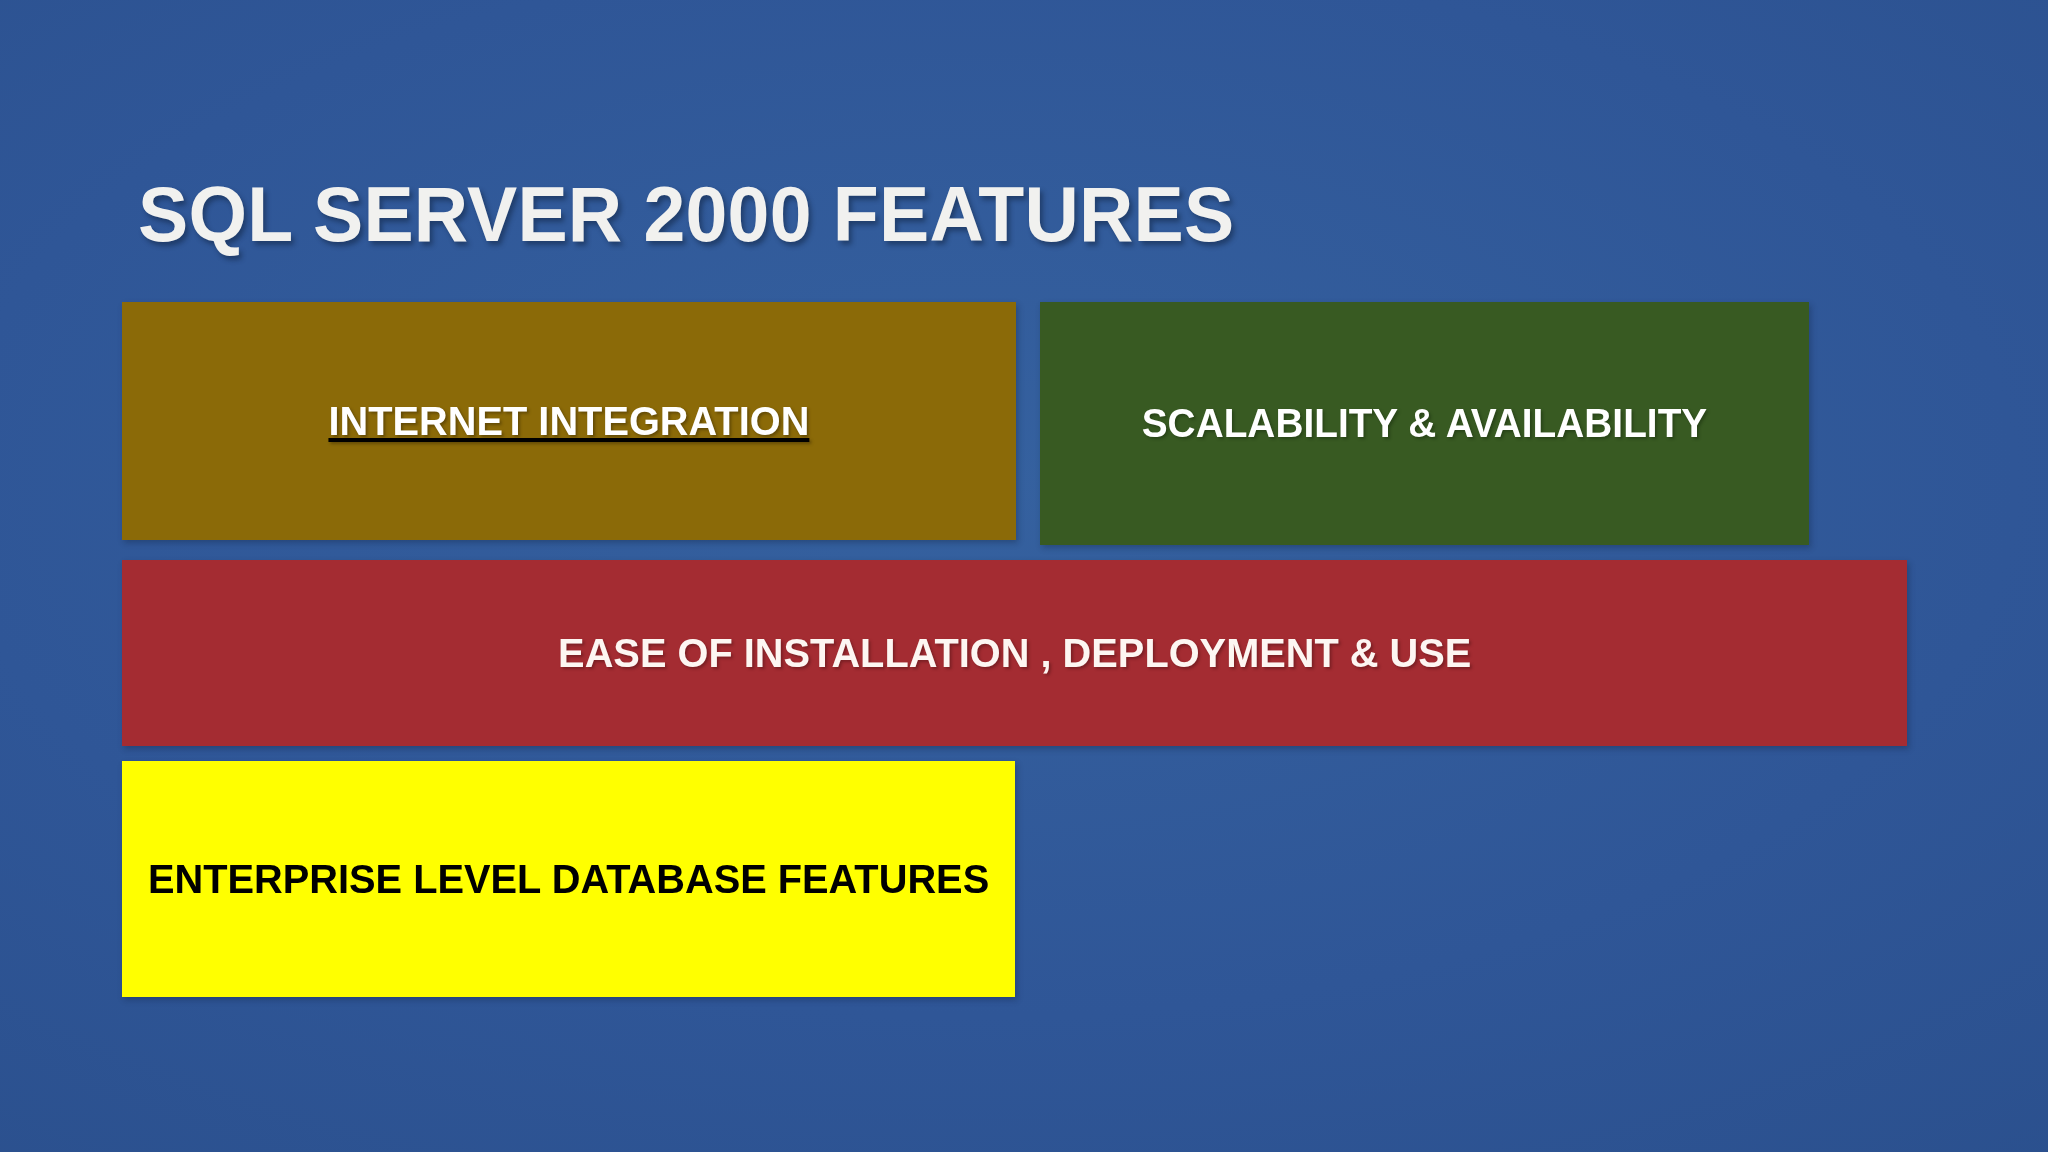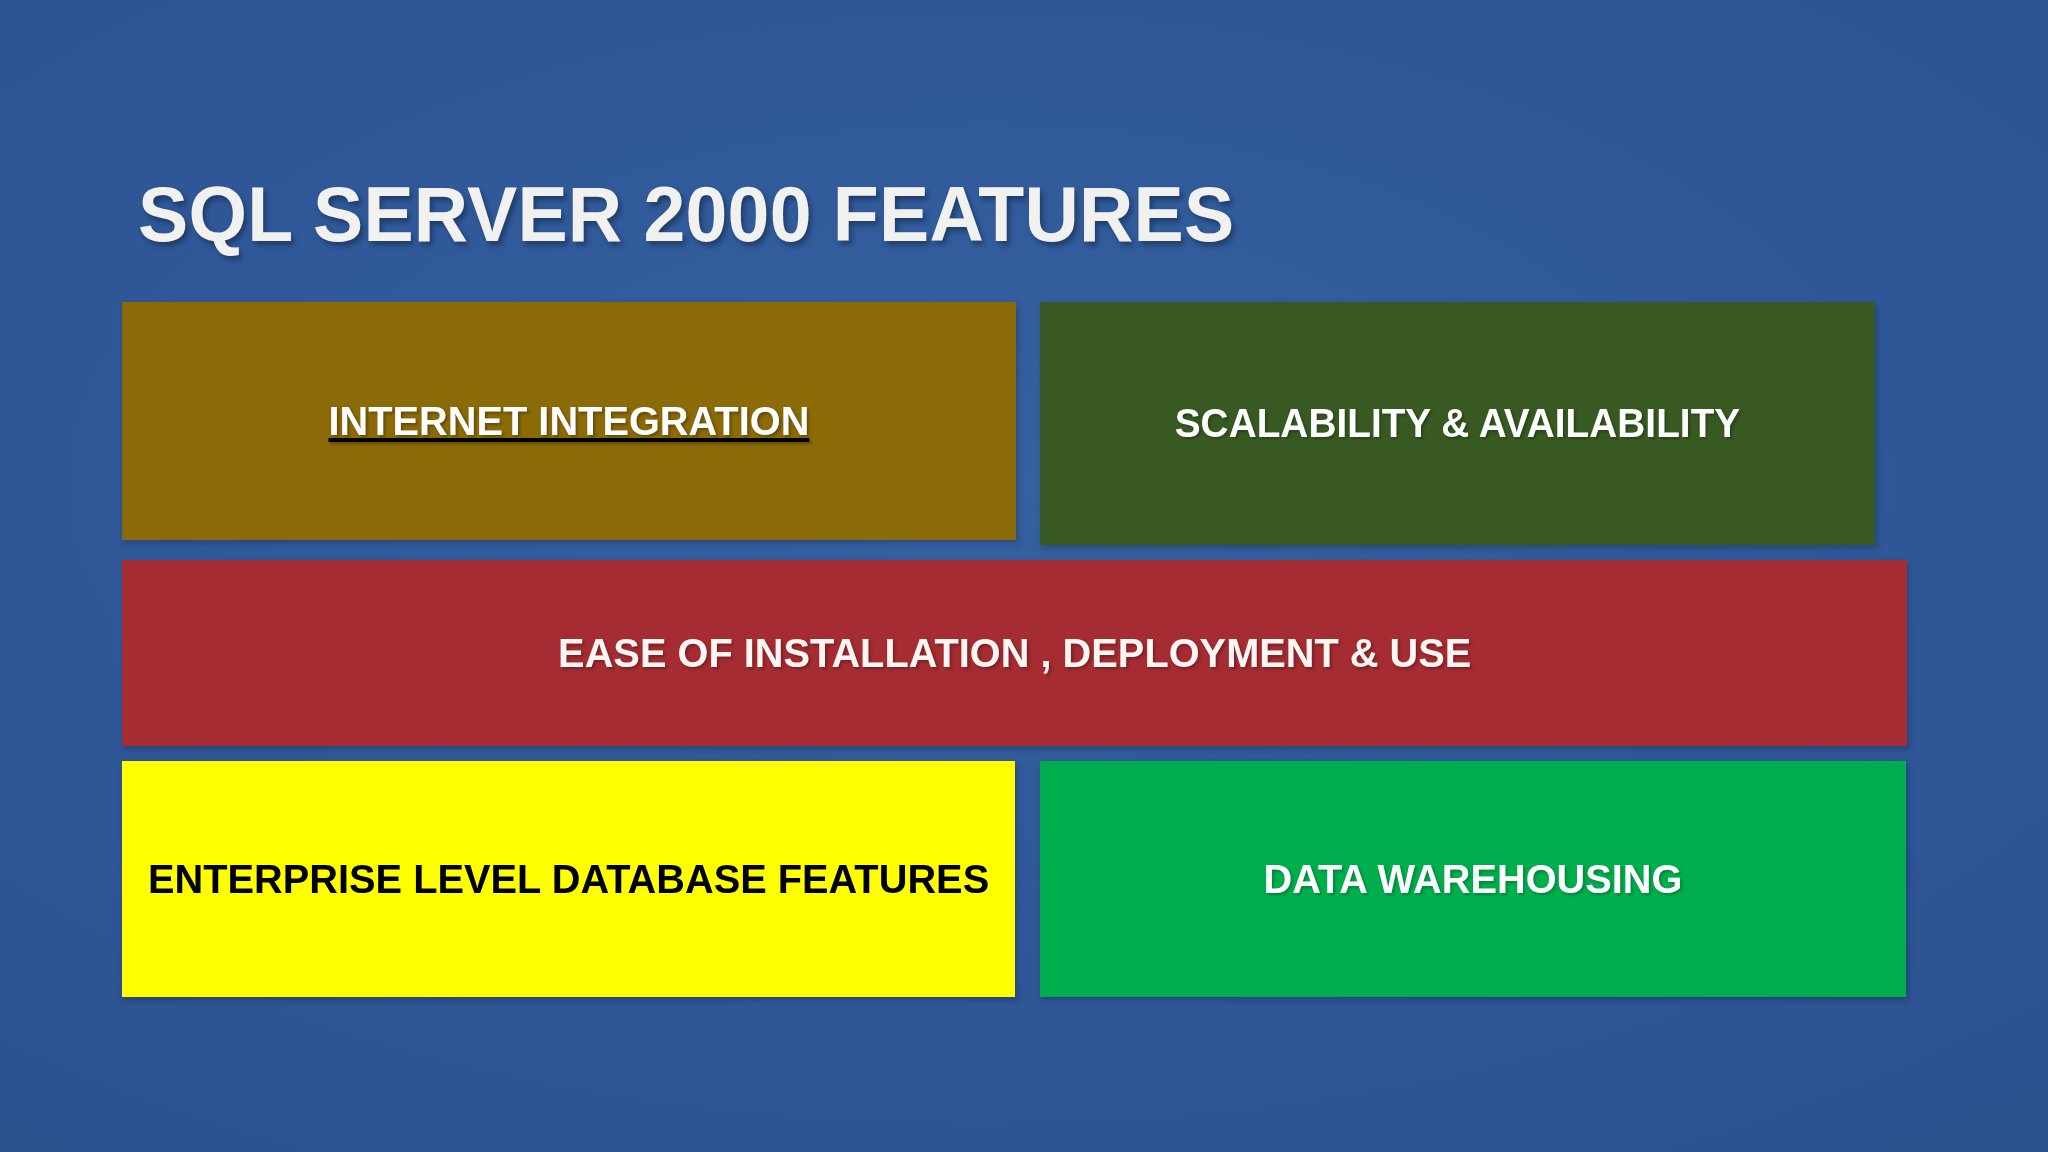--- a/index.html
+++ b/index.html
@@ -71,21 +71,21 @@
   #box-internet-integration .box-label {
     color: #ffffff;
     font-size: 41px;
     text-shadow: 2px 2px 3px rgba(40, 28, 0, 0.40);
   }
 
   
   #box-scalability-availability {
     left: 1040px;
     top: 302px;
-    width: 835px;
+    width: 769px;
     height: 243px;
     background: #385a22;
     box-shadow: 2px 3px 6px rgba(12, 26, 52, 0.30);
   }
   #box-scalability-availability .box-label {
     color: #ffffff;
     font-size: 40px;
     text-shadow: 2px 2px 3px rgba(18, 34, 10, 0.40);
   }
 
@@ -149,17 +149,14 @@
   </div>
 
   <div class="feature-box" id="box-ease-of-installation">
     <span class="box-label">EASE OF INSTALLATION , DEPLOYMENT &amp; USE</span>
   </div>
 
   <div class="feature-box" id="box-enterprise-database">
     <span class="box-label">ENTERPRISE LEVEL DATABASE FEATURES</span>
   </div>
 
-  <div class="feature-box" id="box-data-warehousing">
-    <span class="box-label">DATA WAREHOUSING</span>
-  </div>
 
 </div>
 
 </body></html>

